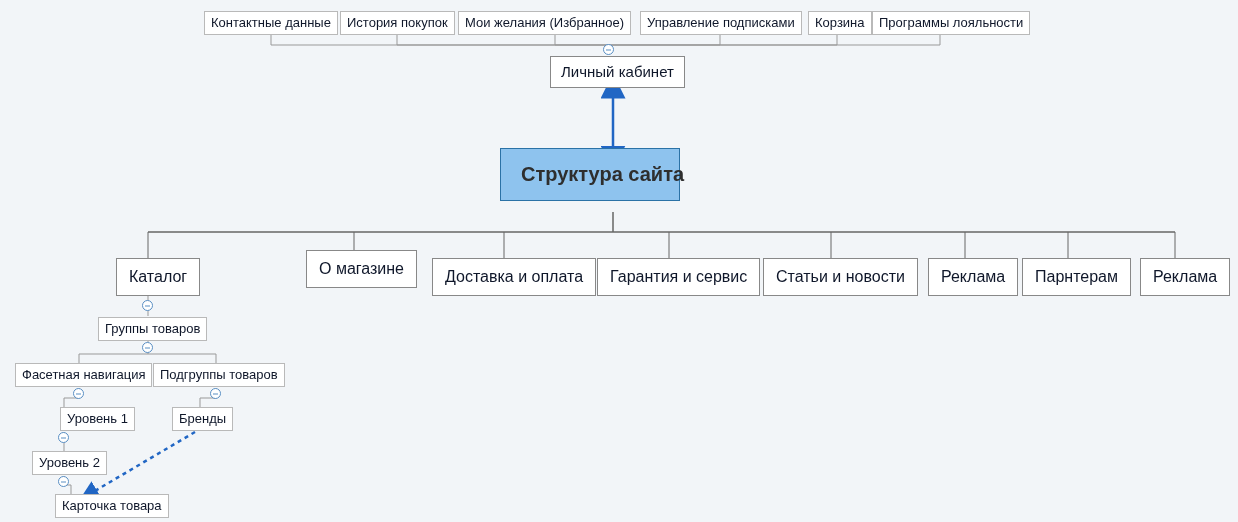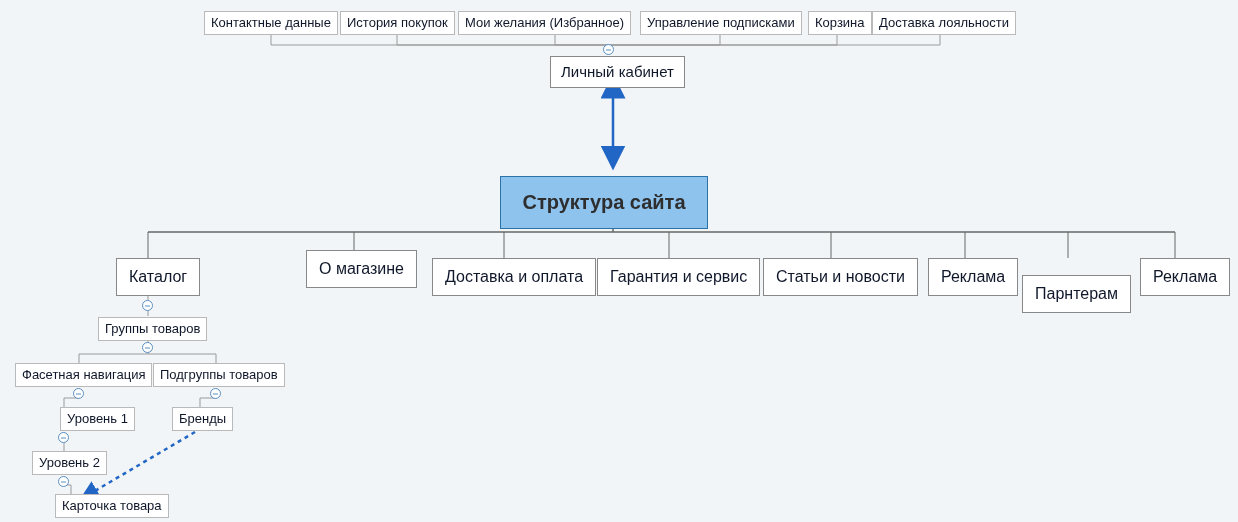--- a/index.html
+++ b/index.html
@@ -123,35 +123,35 @@
     <path d="M64 476 V485 H71 V494" stroke="#999" stroke-width="1" fill="none"></path>
 
     <line x1="195" y1="432" x2="88" y2="495" stroke="#2166c4" stroke-width="2.5" stroke-dasharray="4 4" marker-end="url(#dot-arrow)"></line>
   </svg>
 
   <div class="node small" style="left:204px; top:11px;">Контактные данные</div>
   <div class="node small" style="left:340px; top:11px;">История покупок</div>
   <div class="node small" style="left:458px; top:11px;">Мои желания (Избранное)</div>
   <div class="node small" style="left:640px; top:11px;">Управление подписками</div>
   <div class="node small" style="left:808px; top:11px;">Корзина</div>
-  <div class="node small" style="left:872px; top:11px;">Доставка лояльности</div>
+  <div class="node small" style="left:872px; top:11px;">Программы лояльности</div>
 
   <div class="toggle" style="left:603px; top:44px;"></div>
 
   <div class="node main" style="left:550px; top:56px; font-size:15px; padding:5px 10px;">Личный кабинет</div>
 
-  <div class="node central" style="left:500px; top:176px; width:208px;">Структура сайта</div>
+  <div class="node central" style="left:500px; top:148px; width:180px;">Структура сайта</div>
 
   <div class="node section" style="left:116px; top:258px;">Каталог</div>
   <div class="node section" style="left:306px; top:250px;">О магазине</div>
   <div class="node section" style="left:432px; top:258px;">Доставка и оплата</div>
   <div class="node section" style="left:597px; top:258px;">Гарантия и сервис</div>
   <div class="node section" style="left:763px; top:258px;">Статьи и новости</div>
   <div class="node section" style="left:928px; top:258px;">Реклама</div>
-  <div class="node section" style="left:1022px; top:275px;">Парнтерам</div>
+  <div class="node section" style="left:1022px; top:258px;">Парнтерам</div>
   <div class="node section" style="left:1140px; top:258px;">Реклама</div>
 
   <div class="toggle" style="left:142px; top:300px;"></div>
   <div class="node small" style="left:98px; top:317px;">Группы товаров</div>
 
   <div class="toggle" style="left:142px; top:342px;"></div>
   <div class="node small" style="left:15px; top:363px;">Фасетная навигация</div>
   <div class="node small" style="left:153px; top:363px;">Подгруппы товаров</div>
 
   <div class="toggle" style="left:73px; top:388px;"></div>

